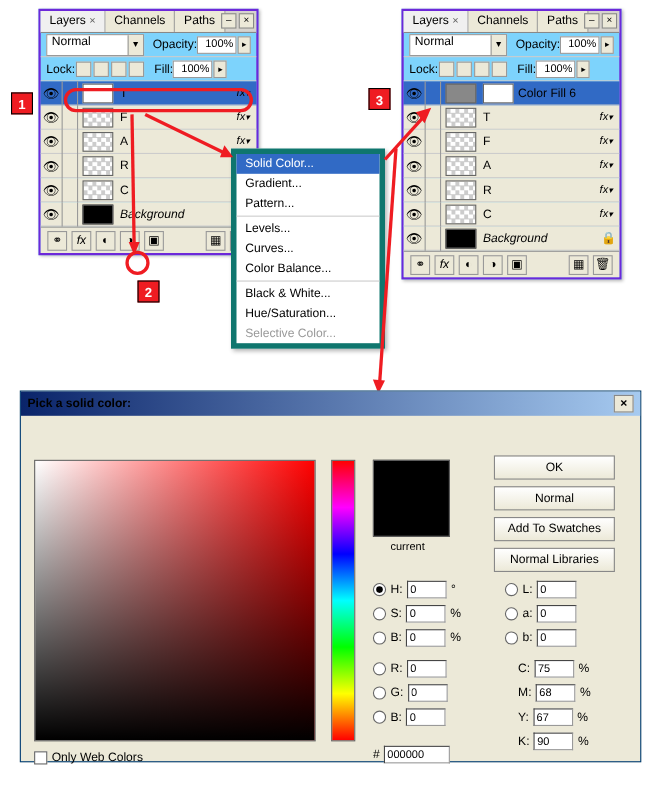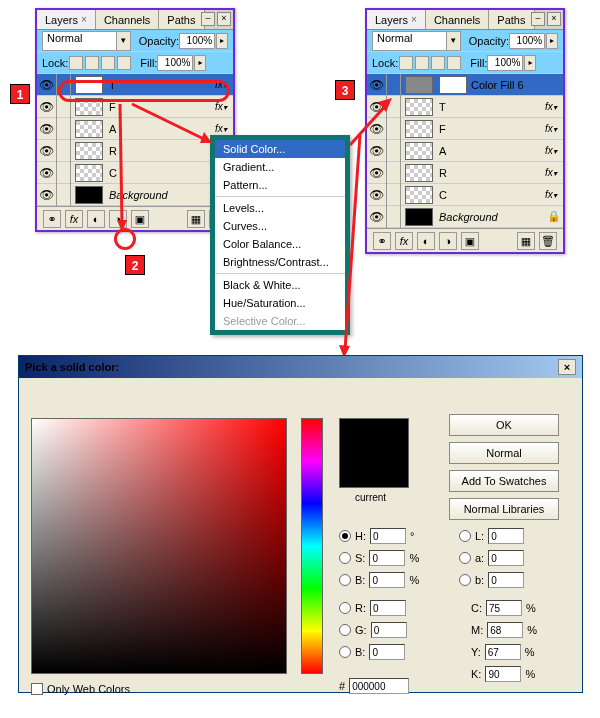--- a/index.html
+++ b/index.html
@@ -243,21 +243,20 @@
 </div>
 
 <div class="menu" style="left:210px;top:135px" id="menu">
     <div class="mitem sel">Solid Color...</div>
     <div class="mitem">Gradient...</div>
     <div class="mitem">Pattern...</div>
     <div class="msep"></div>
     <div class="mitem">Levels...</div>
     <div class="mitem">Curves...</div>
     <div class="mitem">Color Balance...</div>
-    <div class="mitem">Brightness/Contrast...</div>
     <div class="msep"></div>
     <div class="mitem">Black &amp; White...</div>
     <div class="mitem">Hue/Saturation...</div>
     <div class="mitem dis">Selective Color...</div>
   </div>
 
 <div class="badge" style="left:10px;top:84px">1</div>
 <div class="badge" style="left:125px;top:255px">2</div>
 <div class="badge" style="left:335px;top:80px">3</div>
 <div class="circle-red" style="left:58px;top:80px;width:172px;height:22px;border-radius:12px"></div>

